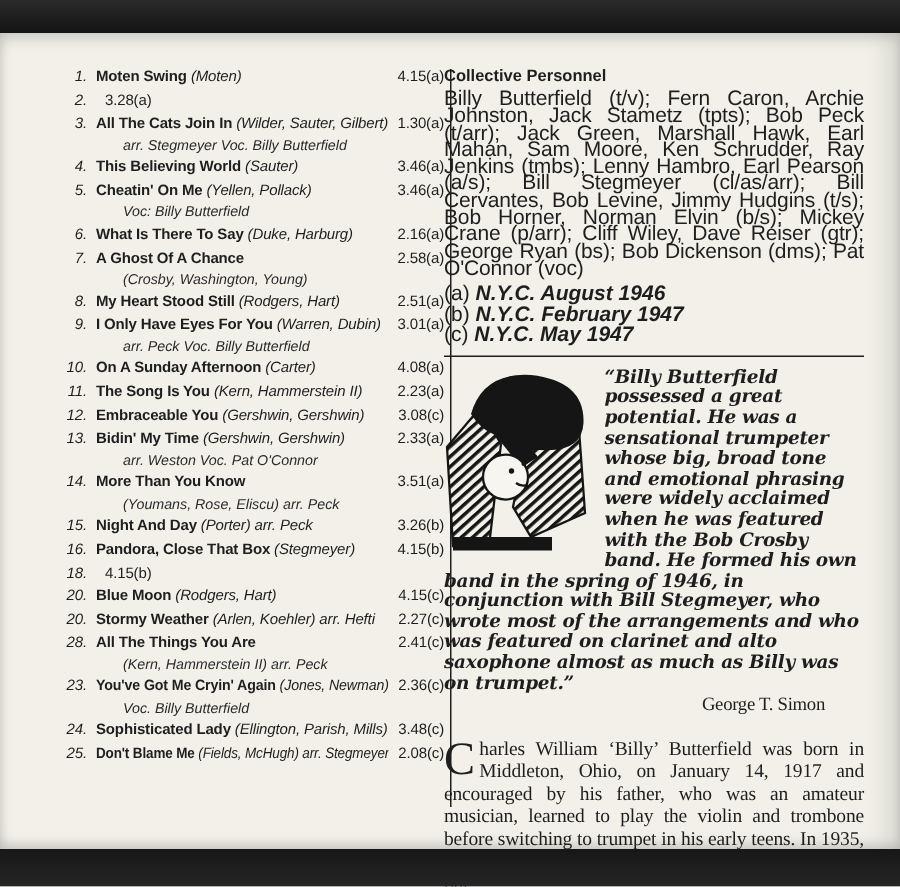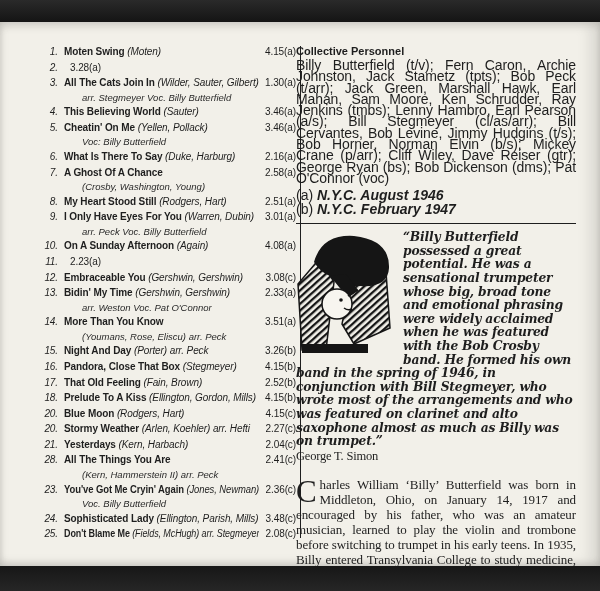--- a/index.html
+++ b/index.html
@@ -31,22 +31,22 @@
   .pers-text{font-size:14px;line-height:11.3px;text-align:justify;letter-spacing:-0.1px;}
   .sessions{margin-top:5px;}
   .sess{font-size:14px;line-height:13.5px;}
   .sess .key{font-style:normal;}
   .sess .val{font-weight:bold;font-style:italic;}
   .rule{border:none;border-top:1.5px solid #1e1e1e;margin:7px 0 6px 0;}
 
   .quote{font-family:"DejaVu Serif",serif;font-weight:bold;font-style:italic;
          font-size:12.3px;line-height:13.6px;letter-spacing:-0.2px;}
   .illus{float:left;width:100px;height:128px;margin:2px 7px 2px 0;}
-  .attrib{clear:none;text-align:left;font-family:"Liberation Serif",serif;
-          font-size:12.5px;margin:2px 10px 0 0;font-weight:normal;font-style:normal;}
+  .attrib{clear:none;text-align:right;font-family:"Liberation Serif",serif;
+          font-size:12.5px;margin:2px 26px 0 0;font-weight:normal;font-style:normal;}
 
   .bio{margin-top:14px;font-family:"Liberation Serif",serif;font-size:13px;
        line-height:15px;text-align:justify;letter-spacing:-0.1px;}
   .dropcap{float:left;font-size:31px;line-height:25px;padding:2px 3px 0 0;font-family:"Liberation Serif",serif;}
 </style>
 </head>
 <body>
 
 <div class="bar bar-top"></div>
 
@@ -98,25 +98,26 @@
           <span class="ttime">2.51(a)</span>
         </div>
         <div class="trow">
           <span class="tno">9.</span>
           <span class="tmain"><span class="fit"><span class="ttitle">I Only Have Eyes For You </span><span class="tcred">(Warren, Dubin)</span></span></span>
           <span class="ttime">3.01(a)</span>
         </div>
         <div class="tsub">arr. Peck    Voc. Billy Butterfield</div>
         <div class="trow">
           <span class="tno">10.</span>
-          <span class="tmain"><span class="fit"><span class="ttitle">On A Sunday Afternoon </span><span class="tcred">(Again)</span></span></span>
+          <span class="tmain"><span class="fit"><span class="ttitle">On A Sunday Afternoon </span><span class="tcred">(Carter)</span></span></span>
           <span class="ttime">4.08(a)</span>
         </div>
         <div class="trow">
           <span class="tno">11.</span>
+          <span class="tmain"><span class="fit"><span class="ttitle">The Song Is You </span><span class="tcred">(Kern, Hammerstein II)</span></span></span>
           <span class="ttime">2.23(a)</span>
         </div>
         <div class="trow">
           <span class="tno">12.</span>
           <span class="tmain"><span class="fit"><span class="ttitle">Embraceable You </span><span class="tcred">(Gershwin, Gershwin)</span></span></span>
           <span class="ttime">3.08(c)</span>
         </div>
         <div class="trow">
           <span class="tno">13.</span>
           <span class="tmain"><span class="fit"><span class="ttitle">Bidin' My Time </span><span class="tcred">(Gershwin, Gershwin)</span></span></span>
@@ -133,45 +134,34 @@
           <span class="tno">15.</span>
           <span class="tmain"><span class="fit"><span class="ttitle">Night And Day </span><span class="tcred">(Porter) arr. Peck</span></span></span>
           <span class="ttime">3.26(b)</span>
         </div>
         <div class="trow">
           <span class="tno">16.</span>
           <span class="tmain"><span class="fit"><span class="ttitle">Pandora, Close That Box </span><span class="tcred">(Stegmeyer)</span></span></span>
           <span class="ttime">4.15(b)</span>
         </div>
         <div class="trow">
-          <span class="tno">17.</span>
-          <span class="tmain"><span class="fit"><span class="ttitle">That Old Feeling </span><span class="tcred">(Fain, Brown)</span></span></span>
-          <span class="ttime">2.52(b)</span>
-        </div>
-        <div class="trow">
           <span class="tno">18.</span>
-          <span class="tmain"><span class="fit"><span class="ttitle">Prelude To A Kiss </span><span class="tcred">(Ellington, Gordon, Mills)</span></span></span>
           <span class="ttime">4.15(b)</span>
         </div>
         <div class="trow">
           <span class="tno">20.</span>
           <span class="tmain"><span class="fit"><span class="ttitle">Blue Moon </span><span class="tcred">(Rodgers, Hart)</span></span></span>
           <span class="ttime">4.15(c)</span>
         </div>
         <div class="trow">
           <span class="tno">20.</span>
           <span class="tmain"><span class="fit"><span class="ttitle">Stormy Weather </span><span class="tcred">(Arlen, Koehler) arr. Hefti</span></span></span>
           <span class="ttime">2.27(c)</span>
         </div>
         <div class="trow">
-          <span class="tno">21.</span>
-          <span class="tmain"><span class="fit"><span class="ttitle">Yesterdays </span><span class="tcred">(Kern, Harbach)</span></span></span>
-          <span class="ttime">2.04(c)</span>
-        </div>
-        <div class="trow">
           <span class="tno">28.</span>
           <span class="tmain"><span class="fit"><span class="ttitle">All The Things You Are</span><span class="tcred"></span></span></span>
           <span class="ttime">2.41(c)</span>
         </div>
         <div class="tsub">(Kern, Hammerstein II) arr. Peck</div>
         <div class="trow">
           <span class="tno">23.</span>
           <span class="tmain"><span class="fit" style="transform: scaleX(0.946602);"><span class="ttitle">You've Got Me Cryin' Again </span><span class="tcred">(Jones, Newman)</span></span></span>
           <span class="ttime">2.36(c)</span>
         </div>
@@ -189,20 +179,21 @@
       </div>
   </div>
 
   <div class="col-right">
     <div class="pers-head">Collective Personnel</div>
     <div class="pers-text">Billy Butterfield (t/v); Fern Caron, Archie Johnston, Jack Stametz (tpts); Bob Peck (t/arr); Jack Green, Marshall Hawk, Earl Mahan, Sam Moore, Ken Schrudder, Ray Jenkins (tmbs); Lenny Hambro, Earl Pearson (a/s); Bill Stegmeyer (cl/as/arr); Bill Cervantes, Bob Levine, Jimmy Hudgins (t/s); Bob Horner, Norman Elvin (b/s); Mickey Crane (p/arr); Cliff Wiley, Dave Reiser (gtr); George Ryan (bs); Bob Dickenson (dms); Pat O'Connor (voc)</div>
 
     <div class="sessions">
         <div class="sess"><span class="key">(a) </span><span class="val">N.Y.C. August 1946</span></div>
         <div class="sess"><span class="key">(b) </span><span class="val">N.Y.C. February 1947</span></div>
+        <div class="sess"><span class="key">(c) </span><span class="val">N.Y.C. May 1947</span></div>
       </div>
 
     <hr class="rule">
 
     <div class="quote">
       <svg class="illus" viewBox="0 0 100 128" aria-hidden="true">
         <defs>
           <pattern id="hatch" width="5" height="5" patternUnits="userSpaceOnUse" patternTransform="rotate(48)">
             <rect width="5" height="5" fill="#f2f0e9"></rect>
             <rect width="2.3" height="5" fill="#151515"></rect>

